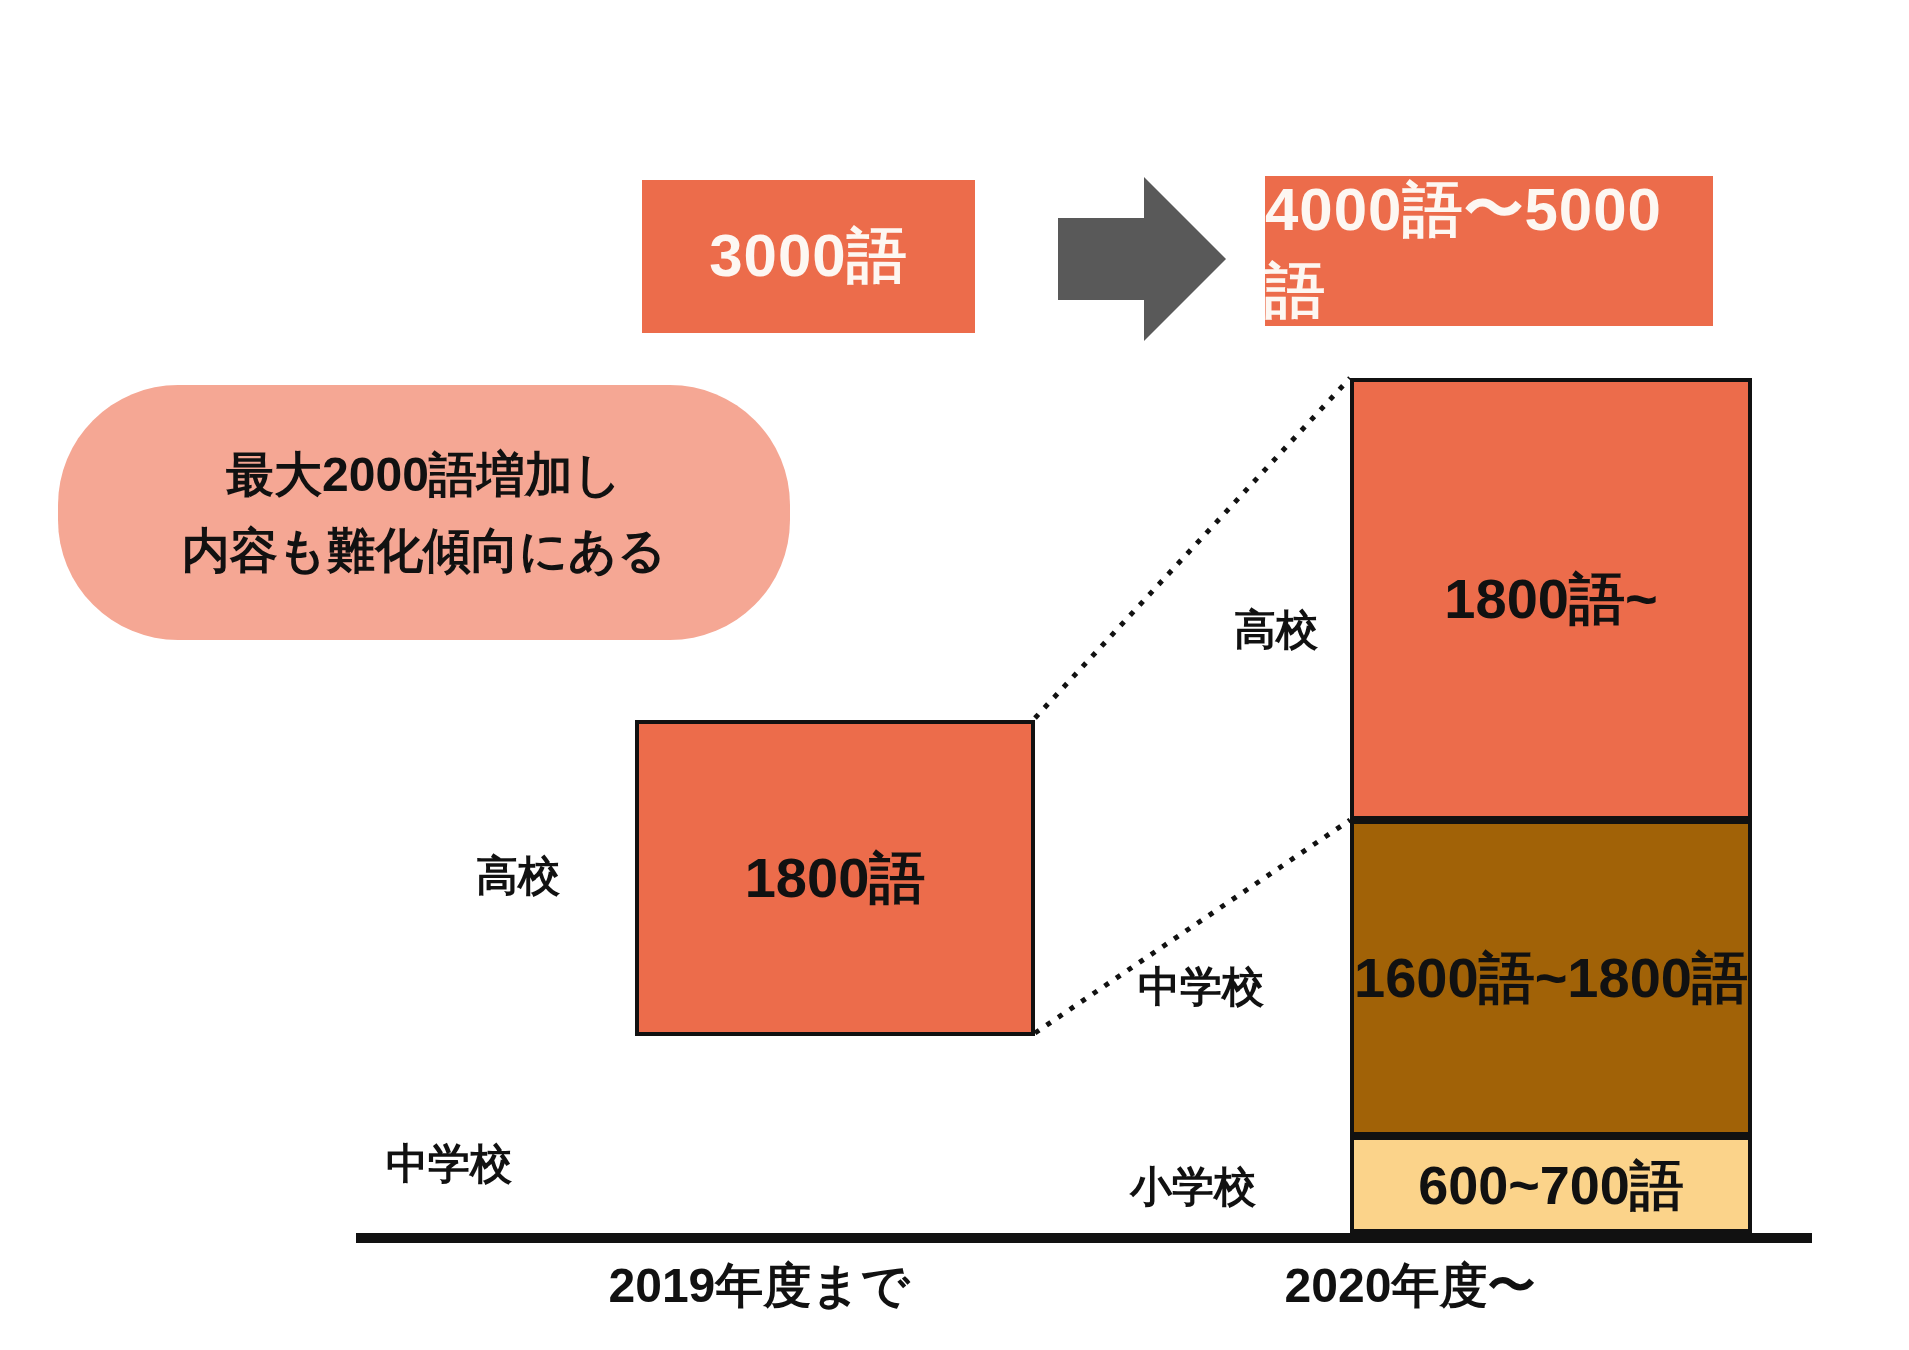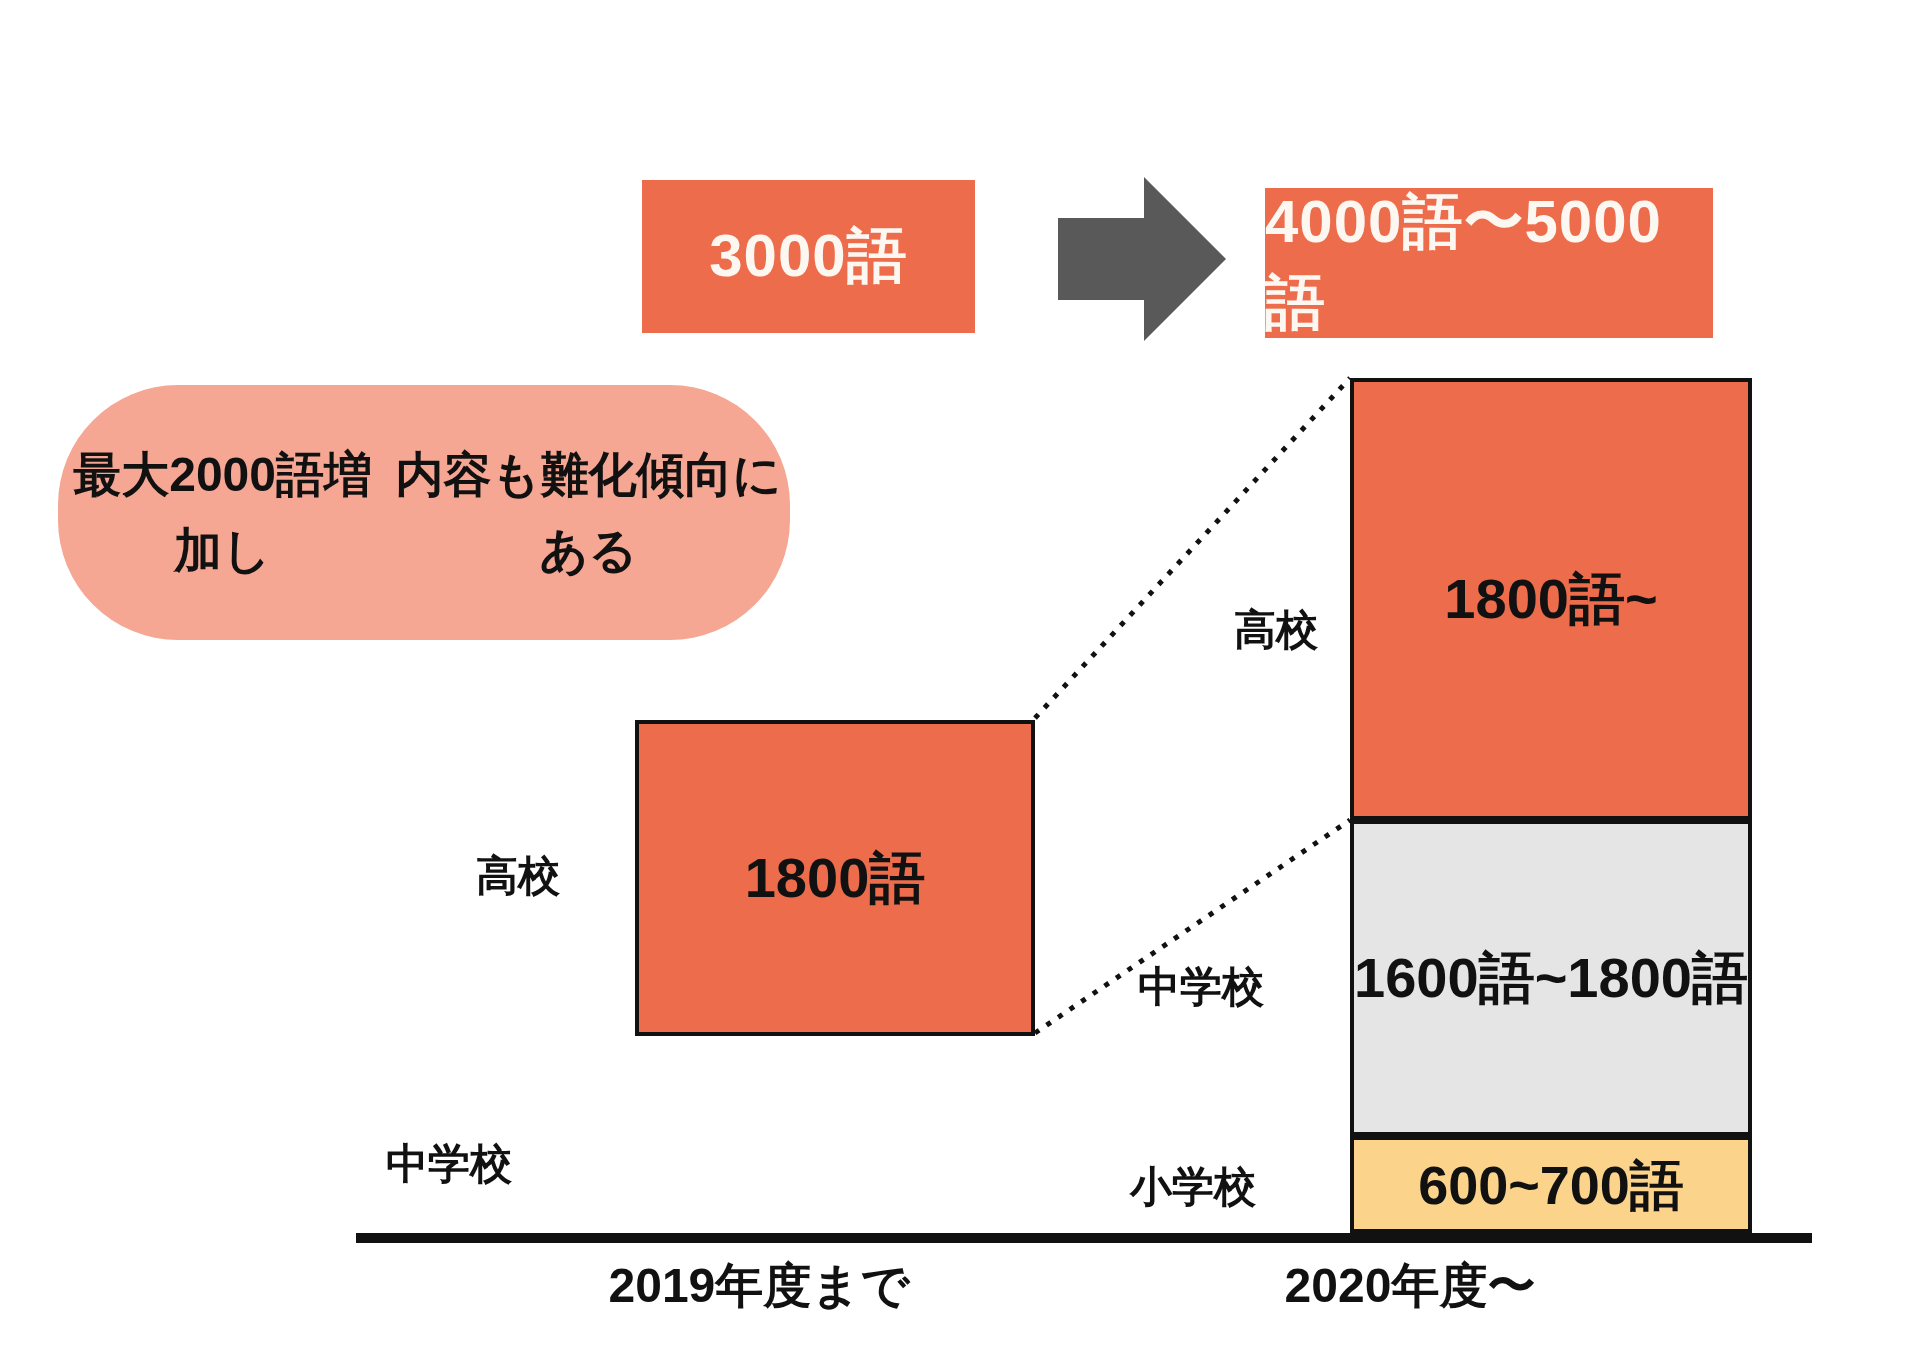--- a/index.html
+++ b/index.html
@@ -19,21 +19,21 @@
     position: absolute;
     background: #EC6C4B;
     color: #FDF7F2;
     display: flex;
     align-items: center;
     justify-content: center;
     font-size: 60px;
     letter-spacing: 1px;
   }
   .total-before { left: 642px; top: 180px; width: 333px; height: 153px; }
-  .total-after  { left: 1265px; top: 188px; width: 448px; height: 150px; }
+  .total-after  { left: 1265px; top: 176px; width: 448px; height: 150px; }
 
   
   .arrow-body {
     position: absolute;
     left: 1058px; top: 218px; width: 87px; height: 82px;
     background: #595959;
   }
   .arrow-head {
     position: absolute;
     left: 1144px; top: 177px;
@@ -43,20 +43,21 @@
     border-left: 82px solid #595959;
   }
 
   
   .callout {
     position: absolute;
     left: 58px; top: 385px; width: 732px; height: 255px;
     background: #F5A794;
     border-radius: 120px;
     display: flex;
+    flex-direction: column;
     align-items: center;
     justify-content: center;
     font-size: 48px;
     line-height: 76px;
     text-align: center;
   }
 
   
   .connectors { position: absolute; left: 0; top: 0; }
 
@@ -66,21 +67,21 @@
     box-sizing: border-box;
     border: 4px solid #111111;
     display: flex;
     align-items: center;
     justify-content: center;
     text-align: center;
     font-size: 56px;
     line-height: 90px;
   }
   .seg.orange { background: #EC6C4B; }
-  .seg.salmon { background: #e5e5e5; }
+  .seg.salmon { background: #a16207; }
   .seg.yellow { background: #FBD38A; justify-content: center; }
 
   .seg-l-hs  { left: 635px;  top: 720px;  width: 400px; height: 316px; }
   .seg-l-jhs { left: 635px;  top: 1036px; width: 400px; height: 197px; }
   .seg-r-hs  { left: 1350px; top: 378px;  width: 402px; height: 442px; }
   .seg-r-jhs { left: 1350px; top: 820px;  width: 402px; height: 316px; }
   .seg-r-es  { left: 1350px; top: 1136px; width: 402px; height: 97px; font-size: 54px; line-height: 60px; }
 
   
   .school-label {

